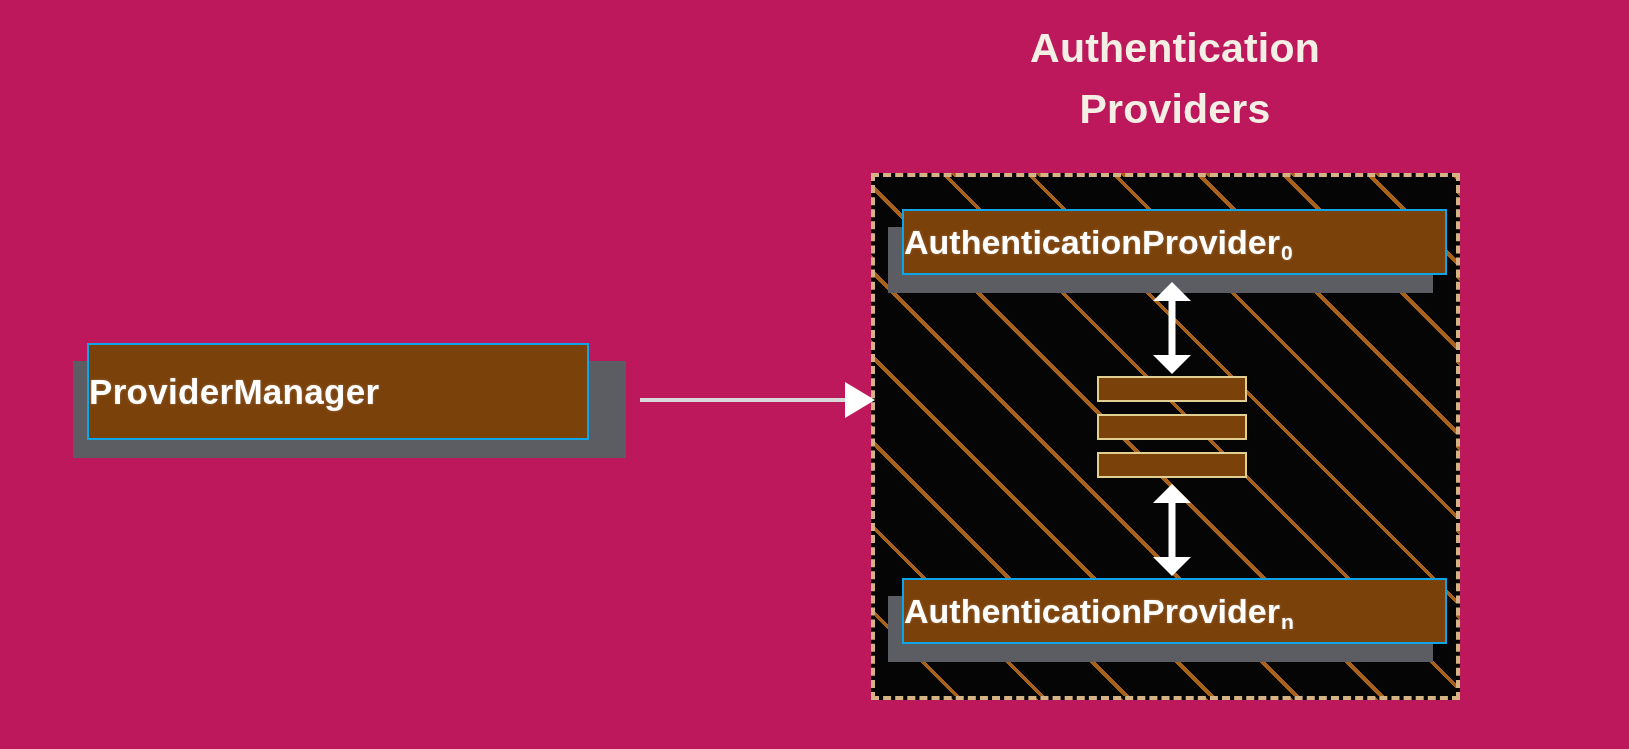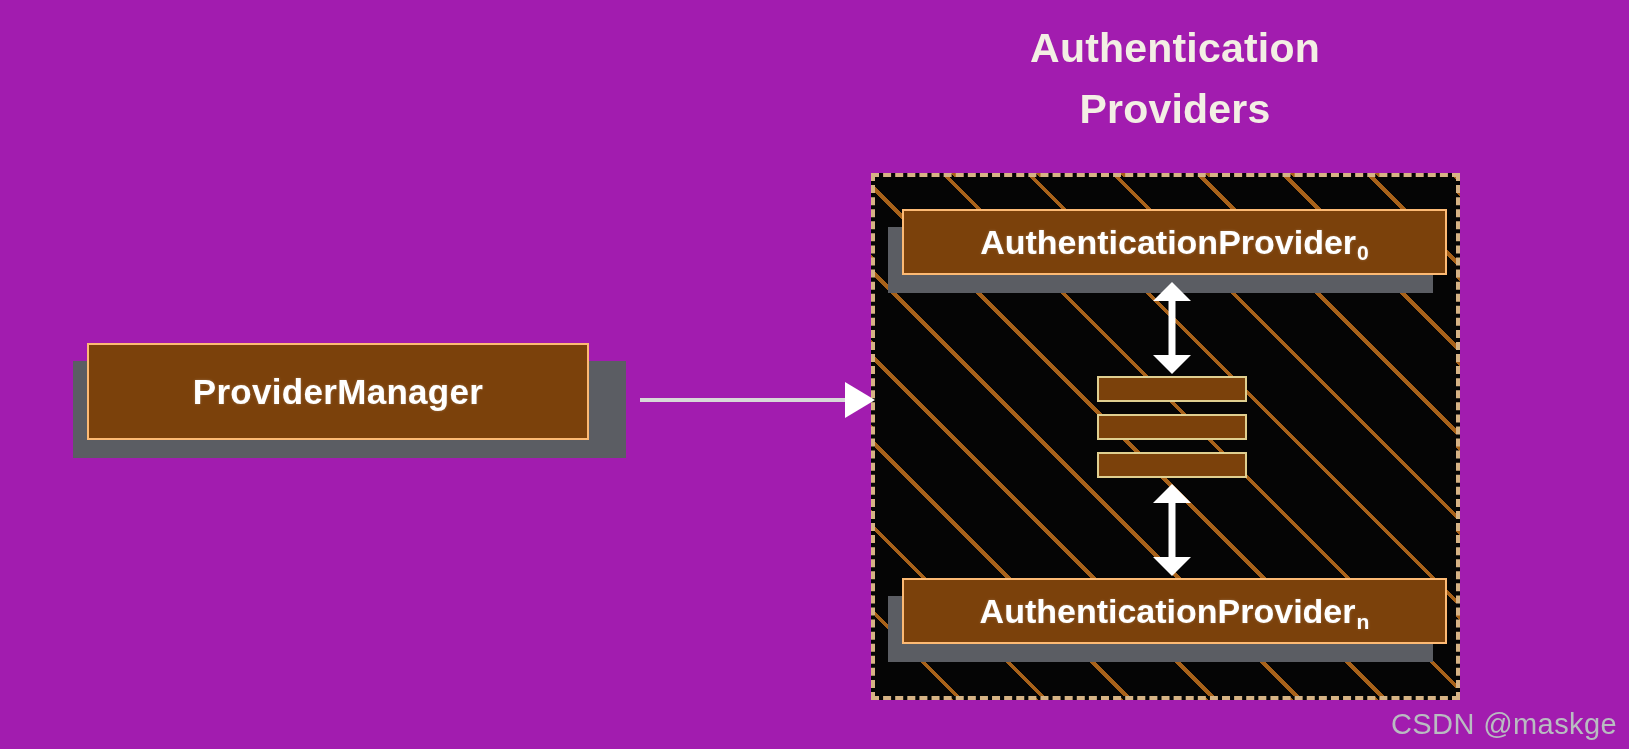--- a/index.html
+++ b/index.html
@@ -4,21 +4,21 @@
 <style>
   html, body {
     margin: 0;
     padding: 0;
     background: #1e2228;
   }
   #canvas {
     position: relative;
     width: 1629px;
     height: 749px;
-    background: #a21caf;
+    background: #be185d;
     overflow: hidden;
     font-family: "Liberation Sans", sans-serif;
   }
 
   
   #group-title {
     position: absolute;
     left: 900px;
     top: 18px;
     width: 550px;
@@ -48,24 +48,23 @@
         #a8621a 60px
     );
     border: 4px dashed #d6b385;
   }
 
   
   .node {
     position: absolute;
     box-sizing: border-box;
     background: #7b410b;
-    border: 2px solid #fdba74;
+    border: 2px solid #0ea5e9;
     display: flex;
     align-items: center;
-    justify-content: center;
     color: #ffffff;
     font-weight: 700;
     text-shadow: 0 0 3px rgba(255,255,255,0.25);
     z-index: 3;
   }
   .node-shadow {
     position: absolute;
     background: #5b5d63;
     z-index: 2;
   }
@@ -198,15 +197,14 @@
       <polygon points="1153,355 1172,374 1191,355" fill="#ffffff"></polygon>
     </g>
 
     <g>
       <line x1="1172" y1="502" x2="1172" y2="558" stroke="#ffffff" stroke-width="7"></line>
       <polygon points="1153,503 1172,484 1191,503" fill="#ffffff"></polygon>
       <polygon points="1153,557 1172,576 1191,557" fill="#ffffff"></polygon>
     </g>
   </svg>
 
-  <div id="watermark">CSDN @maskge</div>
 
 </div>
 
 </body></html>

